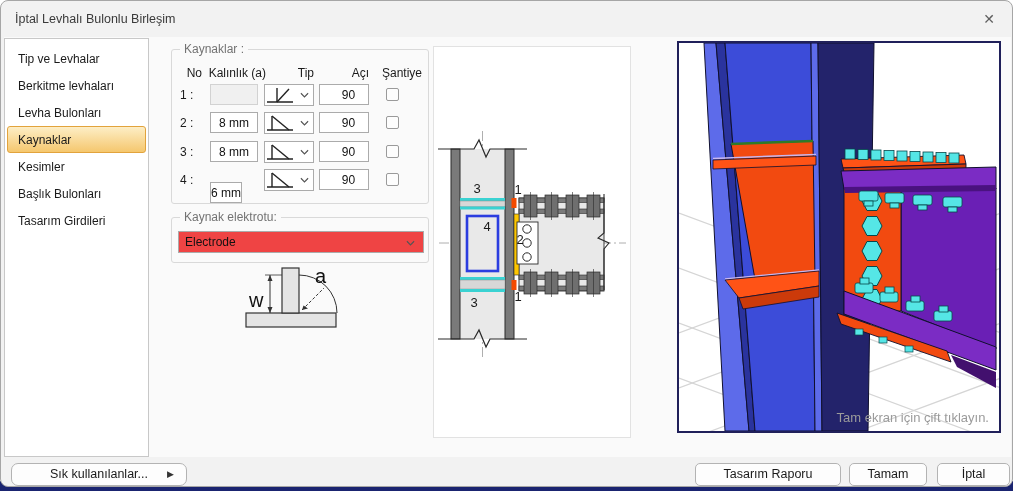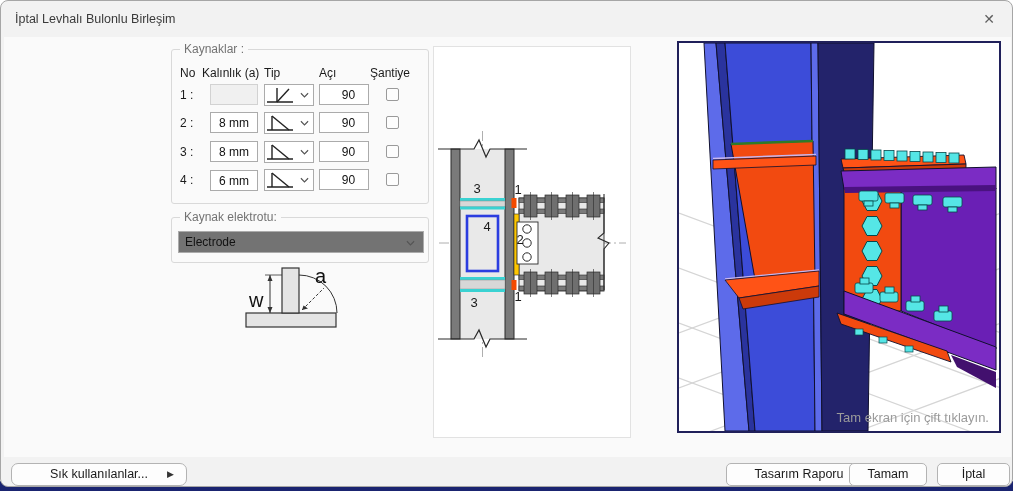--- a/index.html
+++ b/index.html
@@ -16,62 +16,71 @@
   
   .sidebar { position:absolute; left:3px; top:37px; width:145px; height:419px; background:#ffffff;
              border:1px solid #c8c8c8; padding-top:6px; }
   .side-item { position:relative; height:27px; line-height:27px; padding-left:10px; font-size:12px;
                color:#1a1a1a; margin:0 2px; border:1px solid transparent; border-radius:3px; cursor:pointer; }
   .side-item.selected { background:linear-gradient(#fdeec6,#f5c76e); border-color:#e2a33c; }
   
   .groupbox { position:absolute; border:1px solid #d9d9d9; border-radius:3px; }
   .gb-legend { position:absolute; top:-8px; left:8px; background:#fafafa; padding:0 4px; font-size:12px; color:#737373; }
   
-  .hdr { position:absolute; top:16px; font-size:12px; color:#1a1a1a; text-align:left; }
+  .hdr { position:absolute; top:16px; font-size:12px; color:#1a1a1a; text-align:right; }
   .row-label { position:absolute; font-size:12px; color:#1a1a1a; }
   .field { position:absolute; height:21px; border:1px solid #ababab; background:#ffffff; font-size:12px;
            font-family:"Liberation Sans", sans-serif; text-align:center; color:#111; }
   .field:disabled { background:#f0f0f0; border-color:#d2d2d2; }
   .field.angle { text-align:center; padding-left:9px; }
   .dropdown { position:absolute; height:22px; border:1px solid #ababab; background:#ffffff; cursor:pointer; }
   .dd-chevron { position:absolute; right:4px; top:7px; width:9px; height:7px; }
   .checkbox { position:absolute; width:13px; height:13px; border:1px solid #9a9a9a; border-radius:2px; background:#fdfdfd; cursor:pointer; }
   
   .combo { position:absolute; left:6px; top:13px; width:246px; height:22px; border:1px solid #ababab;
-           background:#737373; font-size:12px; color:#111; line-height:20px; padding-left:6px; cursor:pointer; }
+           background:#ef4444; font-size:12px; color:#111; line-height:20px; padding-left:6px; cursor:pointer; }
   
   .drawing-panel { position:absolute; left:432px; top:45px; width:198px; height:392px; background:#ffffff; border:1px solid #e2e2e2; }
   .viewer-panel { position:absolute; left:676px; top:40px; width:324px; height:392px; background:#ffffff; border:2px solid #20205a; }
   .viewer-hint { position:absolute; right:10px; bottom:6px; font-size:13px; color:#9b9b9b; }
   .weld-diagram { position:absolute; left:242px; top:262px; width:98px; height:68px; }
   
   .btn { position:absolute; top:462px; height:23px; background:#fdfdfd; border:1px solid #b3b3b3;
          border-radius:5px; font-size:12.5px; color:#1a1a1a; text-align:center; line-height:21px; cursor:pointer; }
   .btn-fav { left:10px; width:176px; border-radius:7px; }
   .fav-arrow { position:absolute; right:12px; top:0; font-size:9px; color:#333; line-height:21px; }
-  .btn-report { left:694px; width:146px;margin-left:31px; }
+  .btn-report { left:694px; width:146px; }
   .btn-ok { left:848px; width:78px; }
   .btn-cancel { left:936px; width:73px; }
   svg text { font-family:"Liberation Sans", sans-serif; }
 </style>
 </head>
 <body>
 
 <div id="stage">
   <div class="navy-strip"></div>
 
   <div class="dialog">
 
     <div class="titlebar">
       <div class="title">İptal Levhalı Bulonlu Birleşim</div>
       <div class="close-btn">✕</div>
     </div>
 
     <div class="content-bg"></div>
 
+    <div class="sidebar">
+      <div class="side-item">Tip ve Levhalar</div>
+      <div class="side-item">Berkitme levhaları</div>
+      <div class="side-item">Levha Bulonları</div>
+      <div class="side-item selected">Kaynaklar</div>
+      <div class="side-item">Kesimler</div>
+      <div class="side-item">Başlık Bulonları</div>
+      <div class="side-item">Tasarım Girdileri</div>
+    </div>
 
     <div class="groupbox" style="left:170px; top:48px; width:258px; height:155px;">
       <span class="gb-legend">Kaynaklar :</span>
 
       <span class="hdr" style="left:8px; width:22px;">No</span>
       <span class="hdr" style="left:30px; width:64px;">Kalınlık (a)</span>
       <span class="hdr" style="left:92px; width:50px;">Tip</span>
       <span class="hdr" style="left:147px; width:50px;">Açı</span>
       <span class="hdr" style="left:198px; width:52px;">Şantiye</span>
 
@@ -114,21 +123,21 @@
           <line x1="7" y1="3" x2="24" y2="17" stroke="#222" stroke-width="1.4"></line>
         </svg>
         <svg class="dd-chevron" viewBox="0 0 10 7">
             <polyline points="1,1 5,5 9,1" fill="none" stroke="#555" stroke-width="1.3"></polyline>
           </svg>
       </div>
       <input class="field angle" style="left: 147px; top: 91px; width: 50px;" value="90">
       <div class="checkbox" style="left:214px; top:95px;"></div>
 
       <span class="row-label" style="left:8px; top:123px;">4 :</span>
-      <input class="field" style="left: 38px; top: 120px; width: 48px;" value="6 mm">
+      <input class="field" style="left: 38px; top: 132px; width: 32px;" value="6 mm">
       <div class="dropdown" style="left:92px; top:119px; width:50px;">
         <svg width="30" height="20" viewBox="0 0 30 20">
           <line x1="2" y1="17" x2="28" y2="17" stroke="#222" stroke-width="1.6"></line>
           <line x1="7" y1="17" x2="7" y2="3" stroke="#222" stroke-width="1.4"></line>
           <line x1="7" y1="3" x2="24" y2="17" stroke="#222" stroke-width="1.4"></line>
         </svg>
         <svg class="dd-chevron" viewBox="0 0 10 7">
             <polyline points="1,1 5,5 9,1" fill="none" stroke="#555" stroke-width="1.3"></polyline>
           </svg>
       </div>

